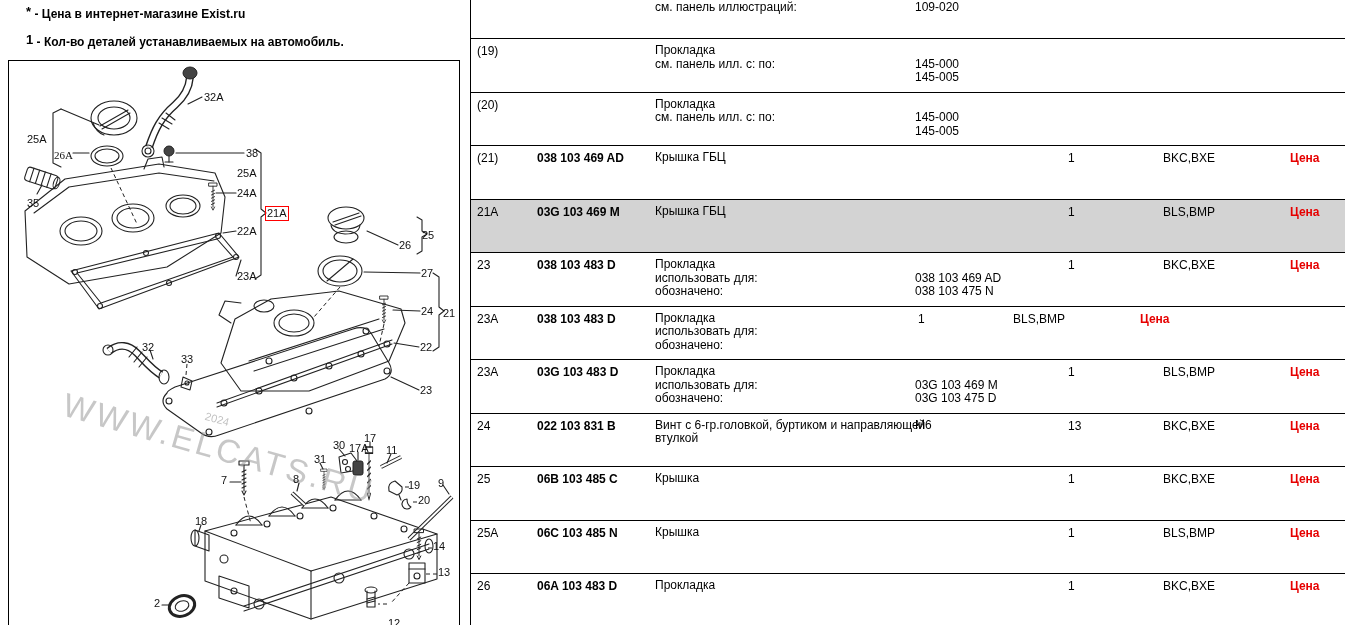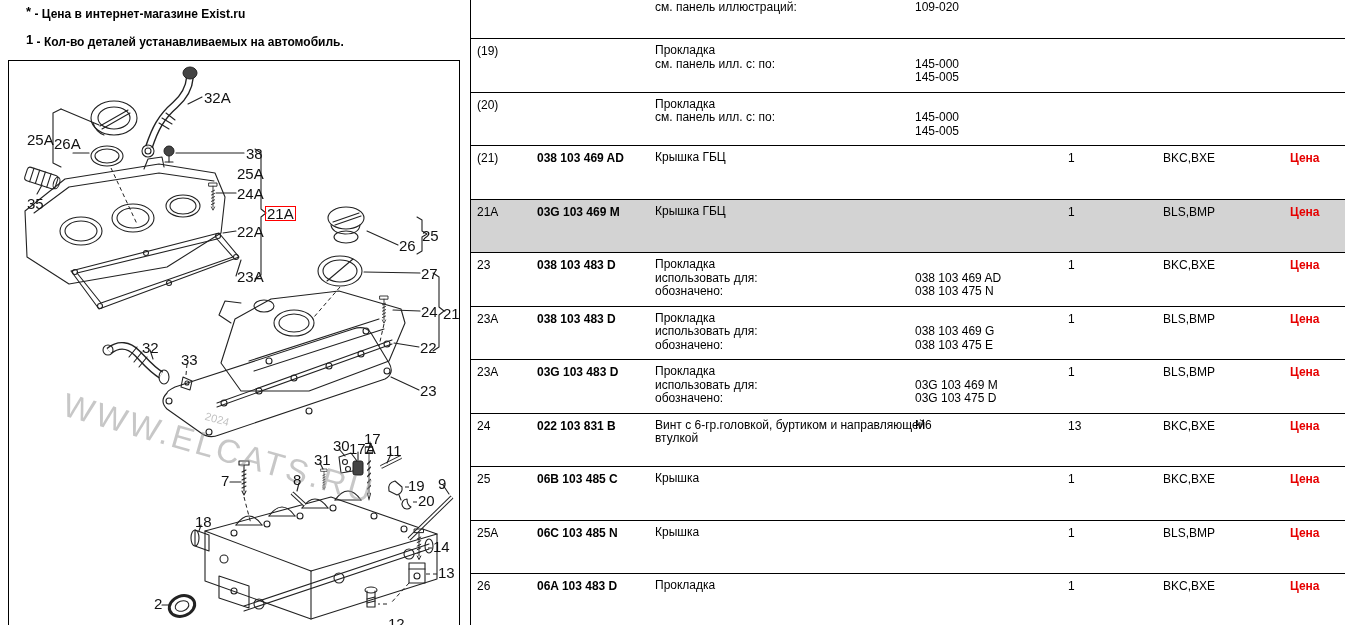--- a/index.html
+++ b/index.html
@@ -8,21 +8,21 @@
 
   
   .notes{position:absolute;left:10px;top:4px;margin-left:16px;}
   .note{font-weight:bold;font-size:12px;margin-bottom:11px;white-space:nowrap;}
   .note .mark{font-size:13px;vertical-align:2px;}
 
   
   .diagram{position:absolute;left:8px;top:60px;width:450px;height:570px;
            border:1px solid #000;background:#fff;}
   .diagram svg{position:absolute;left:0;top:0;}
-  .callout{position:absolute;font-size:15px;line-height:13px;color:#111;
+  .callout{position:absolute;font-size:11px;line-height:13px;color:#111;
            white-space:nowrap;cursor:pointer;}
   .callout.hl{border:1px solid #f00;padding:0 1px;margin:-1px 0 0 -2px;}
   .wm{position:absolute;left:60px;top:325px;transform:rotate(16deg);
       transform-origin:0 0;font-size:33px;letter-spacing:3px;color:#9a9a9a;
       opacity:.55;white-space:nowrap;pointer-events:none;}
   .wm-small{position:absolute;left:196px;top:352px;transform:rotate(16deg);
       font-size:11px;color:#9a9a9a;opacity:.6;pointer-events:none;}
 
   
   .table{position:absolute;left:470px;top:0;width:875px;height:625px;
@@ -310,21 +310,21 @@
     <line class="dash" x1="378" y1="543" x2="369" y2="543"></line>
     <line class="d" x1="192" y1="464" x2="190" y2="470"></line>
     <line class="d" x1="153" y1="544" x2="161" y2="544"></line>
   </svg>
 
   <div class="wm">WWW.ELCATS.RU</div>
   <div class="wm-small">2024</div>
   <div>
       <span class="callout" style="left: 195px; top: 30px;">32A</span>
       <span class="callout" style="left: 18px; top: 72px;">25A</span>
-      <span class="callout" style="left: 45px; top: 76px;">26A</span>
+      <span class="callout" style="left: 45px; top: 88px; font-family: Liberation Serif, serif;">26A</span>
       <span class="callout" style="left: 18px; top: 136px;">35</span>
       <span class="callout" style="left: 237px; top: 86px;">38</span>
       <span class="callout" style="left: 228px; top: 106px;">25A</span>
       <span class="callout" style="left: 228px; top: 126px;">24A</span>
       <span class="callout hl" style="left: 258px; top: 146px;">21A</span>
       <span class="callout" style="left: 228px; top: 164px;">22A</span>
       <span class="callout" style="left: 228px; top: 209px;">23A</span>
       <span class="callout" style="left: 390px; top: 178px;">26</span>
       <span class="callout" style="left: 413px; top: 168px;">25</span>
       <span class="callout" style="left: 412px; top: 206px;">27</span>
@@ -444,25 +444,20 @@
       <div class="c price"><a>Цена</a></div>
     </div>
     <div class="row">
       <div class="c num">23A</div>
       <div class="c code">038 103 483 D</div>
       <div class="c name">
         <div class="ln">Прокладка</div>
         <div class="ln">использовать для:</div>
         <div class="ln">обозначено:</div>
       </div>
-      <div class="c ref">
-        <div class="ln">&nbsp;</div>
-        <div class="ln">038 103 469 G</div>
-        <div class="ln">038 103 475 E</div>
-      </div>
       <div class="c qty">1</div>
       <div class="c eng">BLS,BMP</div>
       <div class="c price"><a>Цена</a></div>
     </div>
     <div class="row">
       <div class="c num">23A</div>
       <div class="c code">03G 103 483 D</div>
       <div class="c name">
         <div class="ln">Прокладка</div>
         <div class="ln">использовать для:</div>

